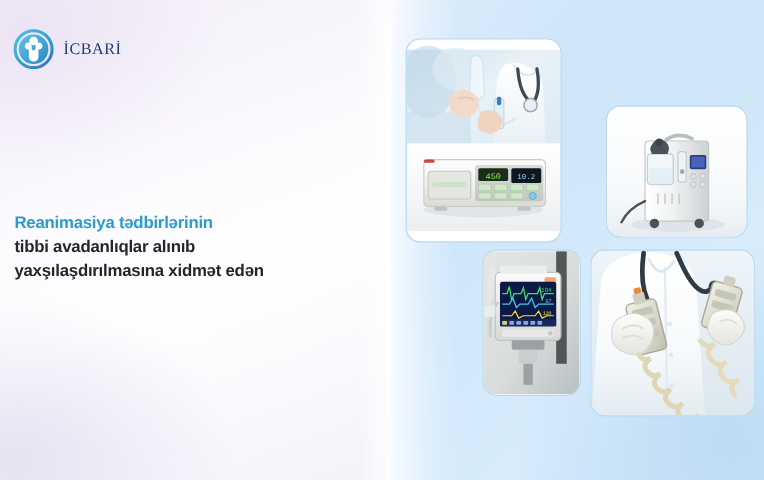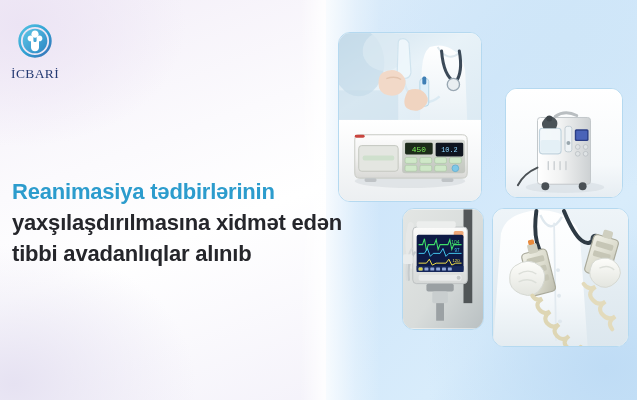--- a/index.html
+++ b/index.html
@@ -33,42 +33,42 @@
       linear-gradient(135deg, #dcecfa 0%, #cfe6fa 35%, #d8ecfb 70%, #c9e3f8 100%);
   }
   .bg-seam {
     position:absolute; left:300px; top:0; width:80px; height:400px;
     background:linear-gradient(90deg, rgba(255,255,255,0) 0%, rgba(255,255,255,.85) 30%, rgba(245,250,255,.35) 70%, rgba(255,255,255,0) 100%);
   }
 
   
   .logo-wrap {
     position:absolute; left:11px; top:24px;
-    display:flex; align-items:center; gap:8px;flex-direction:column;
+    display:flex; align-items:center; gap:8px;
   }
   .logo-mark { width:34px; height:34px; flex:0 0 auto; }
   .logo-text {
     font-family:"Liberation Serif", serif;
     color:#243a73;
     font-size:13.5px;
     line-height:1.18;
     letter-spacing:.4px;
     white-space:nowrap;
   }
   .logo-text .l1 { display:block; }
   .logo-text .l2 { display:block; }
 
   
   .headline {
     position:absolute; left:12px; top:176px;
     width:318px;
   }
   .headline .hl {
     display:block;
-    font-size:22px;
+    font-size:14px;
     line-height:1.42;
     font-weight:700;
     letter-spacing:-.2px;
     white-space:nowrap;
   }
   .headline .hl-1 { color:#2c9ccd; }
   .headline .hl-2, .headline .hl-3 { color:#25262b; }
 
   
   .footer {
@@ -88,21 +88,21 @@
     position:absolute;
     border:1.4px solid #b5d9f0;
     border-radius:12px;
     background:#ffffff;
     overflow:hidden;
     box-shadow:0 0 0 1px rgba(255,255,255,.5) inset;
   }
   .panel > svg { display:block; width:100%; height:100%; }
 
   
-  #panel-infusion   { left:338px; top:32px;  width:144px; height:170px; }
+  #panel-infusion   { left:338px; top:32px;  width:130px; height:170px; }
   #panel-oxygen     { left:505px; top:88px;  width:118px; height:110px; }
   #panel-monitor    { left:402px; top:208px; width:82px;  height:122px; }
   #panel-defib      { left:492px; top:208px; width:137px; height:139px; }
 </style>
 </head>
 <body>
 
 <div id="poster">
 
   <div class="bg-left"></div>
@@ -129,22 +129,22 @@
         <path d="M9.6 14.4c0-1.6 1.3-2.9 2.9-2.9s2.9 1.3 2.9 2.9v2.0c0 .9.7 1.6 1.6 1.6s1.6-.7 1.6-1.6v-2.0c0-1.6 1.3-2.9 2.9-2.9s2.9 1.3 2.9 2.9-1.3 2.9-2.9 2.9h-.5v6.2c0 2.1-1.7 3.8-3.8 3.8h-.4c-2.1 0-3.8-1.7-3.8-3.8v-6.2h-.5c-1.6 0-2.9-1.3-2.9-2.9Z" fill="#ffffff"></path>
       </svg>
     </span>
     <span class="logo-text">
       <span class="l1">İCBARİ</span>
     </span>
   </div>
 
   <div class="headline">
     <span class="hl hl-1">Reanimasiya tədbirlərinin</span>
+    <span class="hl hl-3">tibbi avadanlıqlar alınıb</span>
     <span class="hl hl-2">yaxşılaşdırılmasına xidmət edən</span>
-    <span class="hl hl-3">tibbi avadanlıqlar alınıb</span>
   </div>
 
 
   <div class="panel" id="panel-infusion">
     <svg viewBox="0 0 144 170" xmlns="http://www.w3.org/2000/svg">
       <defs>
         <linearGradient id="ivBg" x1="0" y1="0" x2="1" y2="1">
           <stop offset="0%" stop-color="#cfe2ee"></stop>
           <stop offset="45%" stop-color="#e8f2f8"></stop>
           <stop offset="100%" stop-color="#dceaf3"></stop>

